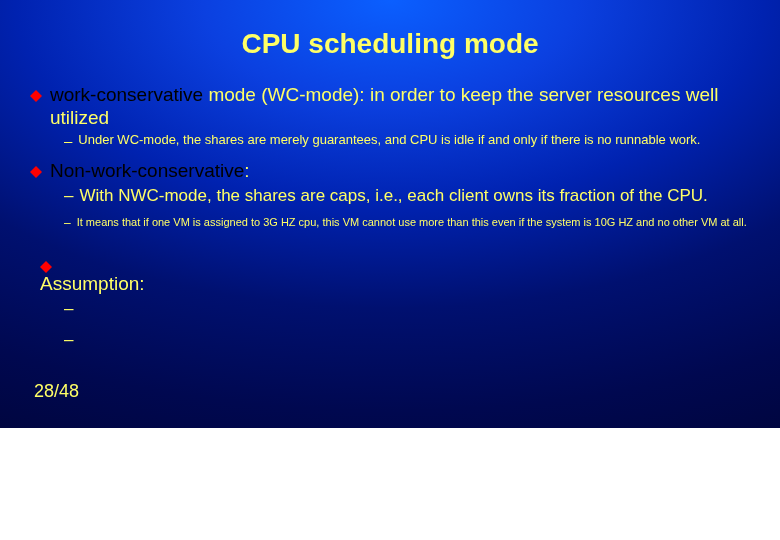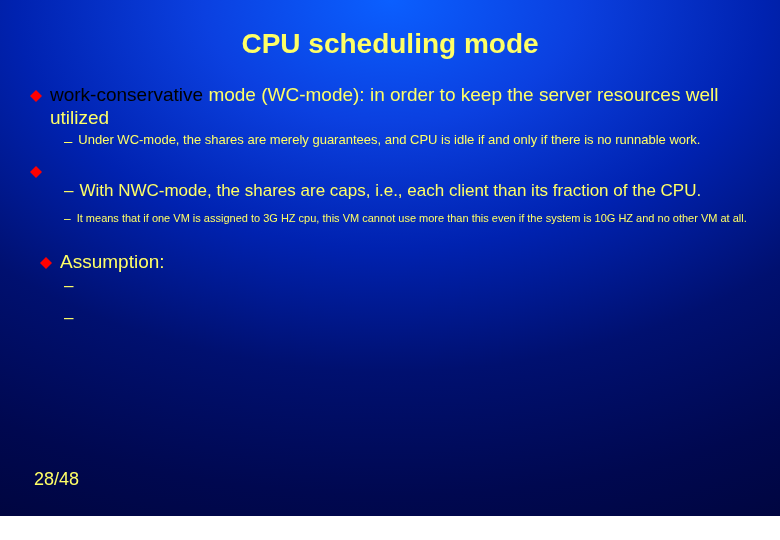--- a/index.html
+++ b/index.html
@@ -5,21 +5,21 @@
   html, body {
     margin: 0;
     padding: 0;
     width: 780px;
     height: 540px;
     overflow: hidden;
     font-family: Arial, Helvetica, sans-serif;
   }
   .slide {
     width: 780px;
-    height: 516px;
+    height: 428px;
     background: radial-gradient(ellipse 120% 120% at 50% 0%,
       #0b5fff 0%,
       #0b40e0 20%,
       #0022b0 40%,
       #001070 60%,
       #000850 80%,
       #000438 100%);
     position: relative;
     box-sizing: border-box;
     padding: 18px 30px 0 30px;
@@ -80,21 +80,21 @@
     margin-right: 6px;
     line-height: 1.25;
   }
   .sub2 .text {
     font-size: 11px;
     line-height: 1.25;
     color: #ffff66;
   }
   .yellow { color: #ffff66; }
   .black { color: #000000; margin-top: 32px; }
-  .bul1.indented { margin-left: 10px; margin-top: 24px; }
+  .bul1.indented { margin-left: 10px; margin-top: 24px; flex-direction: column; }
   .pagenum {
     position: absolute;
     left: 34px;
     bottom: 26px;
     font-size: 18px;
     color: #ffff66;
   }
 </style>
 </head>
 <body>
@@ -117,24 +117,27 @@
     <span class="dash">–</span>
     <span class="text yellow">Under WC-mode, the shares are merely guarantees, and CPU is idle if and only if there is no runnable work.</span>
   </div>
 
   <div class="bul1">
     <span class="marker">
       <svg width="12" height="12" viewBox="0 0 12 12">
           <polygon points="6,0 12,6 6,12 0,6" fill="#ff0000"></polygon>
         </svg>
     </span>
+    <span class="text">
+      <span class="black">Non-work-conservative</span><span class="yellow">:</span>
+    </span>
   </div>
   <div class="sub1 large">
     <span class="dash">–</span>
-    <span class="text yellow">With NWC-mode, the shares are caps, i.e., each client than its fraction of the CPU.</span>
+    <span class="text yellow">With NWC-mode, the shares are caps, i.e., each client owns its fraction of the CPU.</span>
   </div>
   <div class="sub2">
     <span class="dash">–</span>
     <span class="text">It means that if one VM is assigned to 3G HZ cpu, this VM cannot use more than this even if the system is 10G HZ and no other VM at all.</span>
   </div>
 
   <div class="bul1 indented">
     <span class="marker">
       <svg width="12" height="12" viewBox="0 0 12 12">
           <polygon points="6,0 12,6 6,12 0,6" fill="#ff0000"></polygon>

